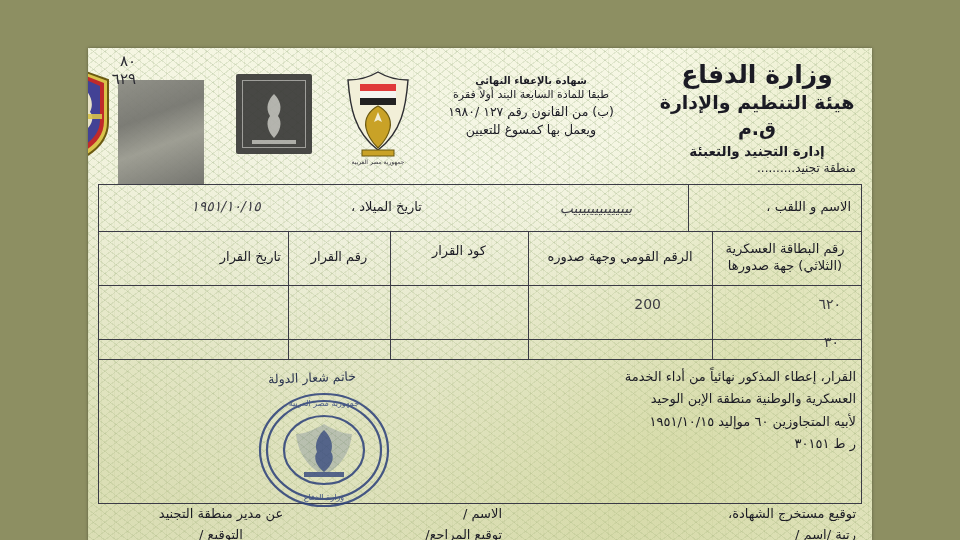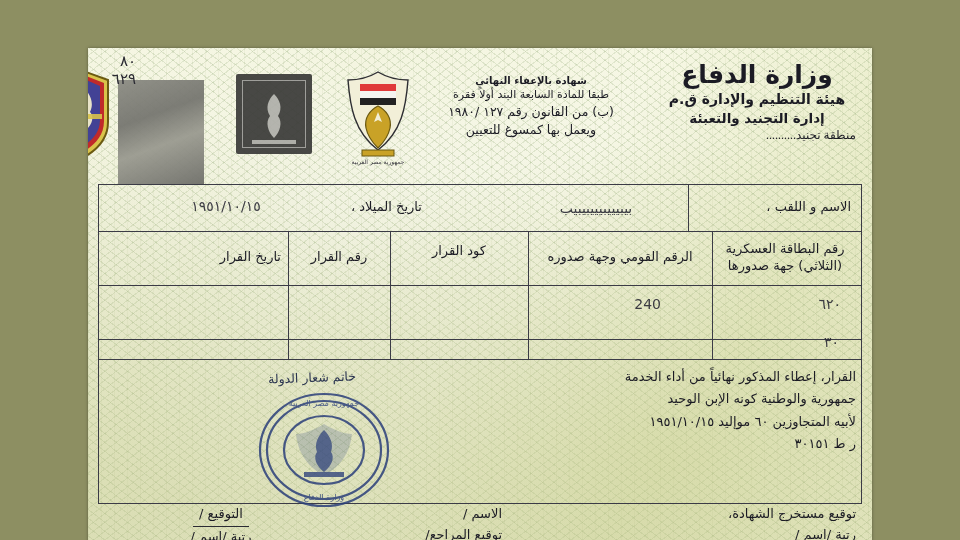--- a/index.html
+++ b/index.html
@@ -62,23 +62,23 @@
     text-align: center;
     z-index: 4;
     color: #1b1b24;
   }
   #hdr-right .t1 {
     font-size: 25px;
     font-weight: bold;
     letter-spacing: 0px;
     line-height: 1.05;
   }
-  #hdr-right .t2 { font-size: 14px; font-weight: bold; line-height: 1.35; margin-top: 2px;}
+  #hdr-right .t2 { font-size: 19px; font-weight: bold; line-height: 1.35; margin-top: 2px;}
   #hdr-right .t3 { font-size: 13.5px; font-weight: bold; line-height: 1.35;}
-  #hdr-right .t5 { font-size: 12px; line-height: 1.35; text-align: right; padding-right: 6px; font-family: Liberation Serif, serif;}
+  #hdr-right .t5 { font-size: 12px; line-height: 1.35; text-align: right; padding-right: 6px;}
 
   #hdr-mid {
     position: absolute;
     right: 232px;
     top: 26px;
     width: 218px;
     text-align: center;
     z-index: 4;
     color: #1b1b24;
   }
@@ -165,20 +165,21 @@
   }
   .lbl { font-weight: normal; }
   .hand {
     color: #2a2a35;
     font-size: 14px;
     opacity: 0.9;
   }
   .hand-blur {
     filter: blur(0.6px);
     letter-spacing: -1px;
+    font-style: italic;
   }
 
   
   #decision {
     position: absolute;
     right: 16px;
     top: 318px;
     width: 360px;
     font-size: 13px;
     line-height: 1.72;
@@ -295,32 +296,32 @@
       <div class="cell lbl" style="right:380px; top:14px; width:130px; text-align:left;">تاريخ الميلاد ،</div>
       <div class="cell hand hand-blur" style="right:560px; top:12px; width:150px; text-align:center;">١٩٥١/١٠/١٥</div>
 
       <div class="cell lbl" style="right:8px; top:56px; width:136px; text-align:center;">رقم البطاقة العسكرية (الثلاثي) جهة صدورها</div>
       <div class="cell lbl" style="right:340px; top:58px; width:124px; text-align:center;">كود القرار</div>
       <div class="cell lbl" style="right:156px; top:64px; width:170px; text-align:center;">الرقم القومي وجهة صدوره</div>
       <div class="cell lbl" style="right:478px; top:64px; width:88px; text-align:center;">رقم القرار</div>
       <div class="cell lbl" style="right:580px; top:64px; width:100px; text-align:right;">تاريخ القرار</div>
 
       <div class="cell hand" style="right:20px; top:110px; width:120px;">٦٢٠</div>
-      <div class="cell hand" style="right:200px; top:110px; width:120px;">240</div>
+      <div class="cell hand" style="right:200px; top:110px; width:120px;">200</div>
       <div class="cell hand" style="right:346px; top:110px; width:110px;"></div>
       <div class="cell hand" style="right:486px; top:110px; width:80px;"></div>
       <div class="cell hand" style="right:590px; top:110px; width:90px;"></div>
 
       <div class="cell hand" style="right:22px; top:148px; width:120px;">٣٠</div>
       <div class="cell hand" style="right:200px; top:148px; width:120px;"></div>
     </div>
 
     <div id="decision">
       <div>القرار، إعطاء المذكور نهائياً من أداء الخدمة</div>
-      <div>جمهورية والوطنية كونه الإبن الوحيد</div>
+      <div>العسكرية والوطنية منطقة الإبن الوحيد</div>
       <div>لأبيه المتجاوزين ٦٠ موإليد ١٩٥١/١٠/١٥</div>
       <div>ر ط ٣٠١٥١</div>
     </div>
 
     <div id="seal-note">خاتم شعار الدولة</div>
     <div id="seal">
       <svg viewBox="0 0 150 130" width="150" height="130" style="opacity:.85">
         <g fill="none" stroke="#2b3f7a" stroke-width="2.2">
           <ellipse cx="72" cy="66" rx="64" ry="56"></ellipse>
           <ellipse cx="72" cy="66" rx="57" ry="49"></ellipse>
@@ -343,18 +344,19 @@
       <div>تاريخ تحرير الشهادة</div>
 
     </div>
 
     <div class="foot" id="foot-mid">
       <div>الاسم /</div>
       <div>توقيع المراجع/</div>
     </div>
 
     <div class="foot" id="foot-left">
+      <div>عن مدير منطقة التجنيد</div>
       <div><span class="ul">التوقيع /</span></div>
       <div>رتبة /اسم /</div>
     </div>
 
   </div>
 </div>
 
 </body></html>

